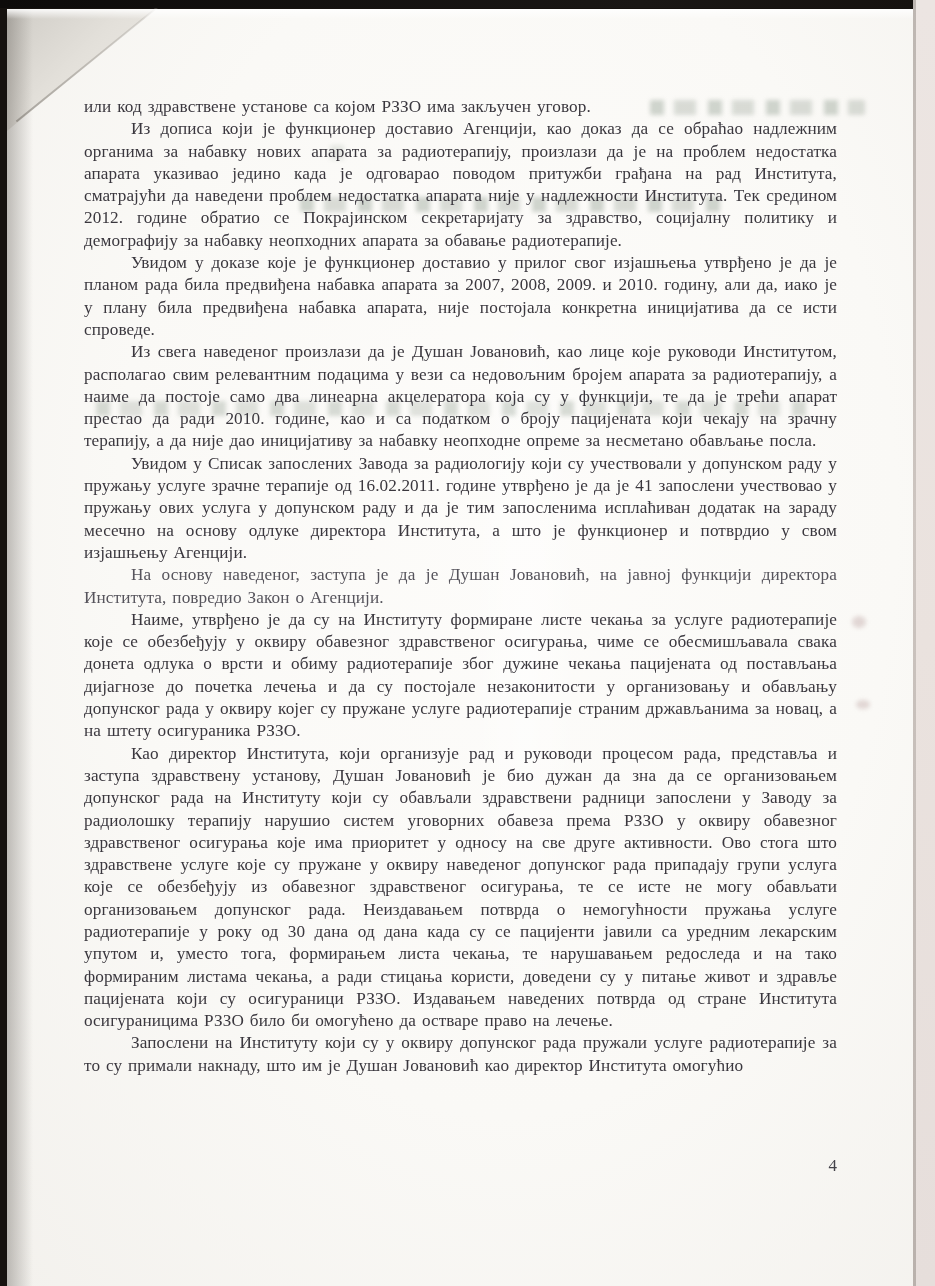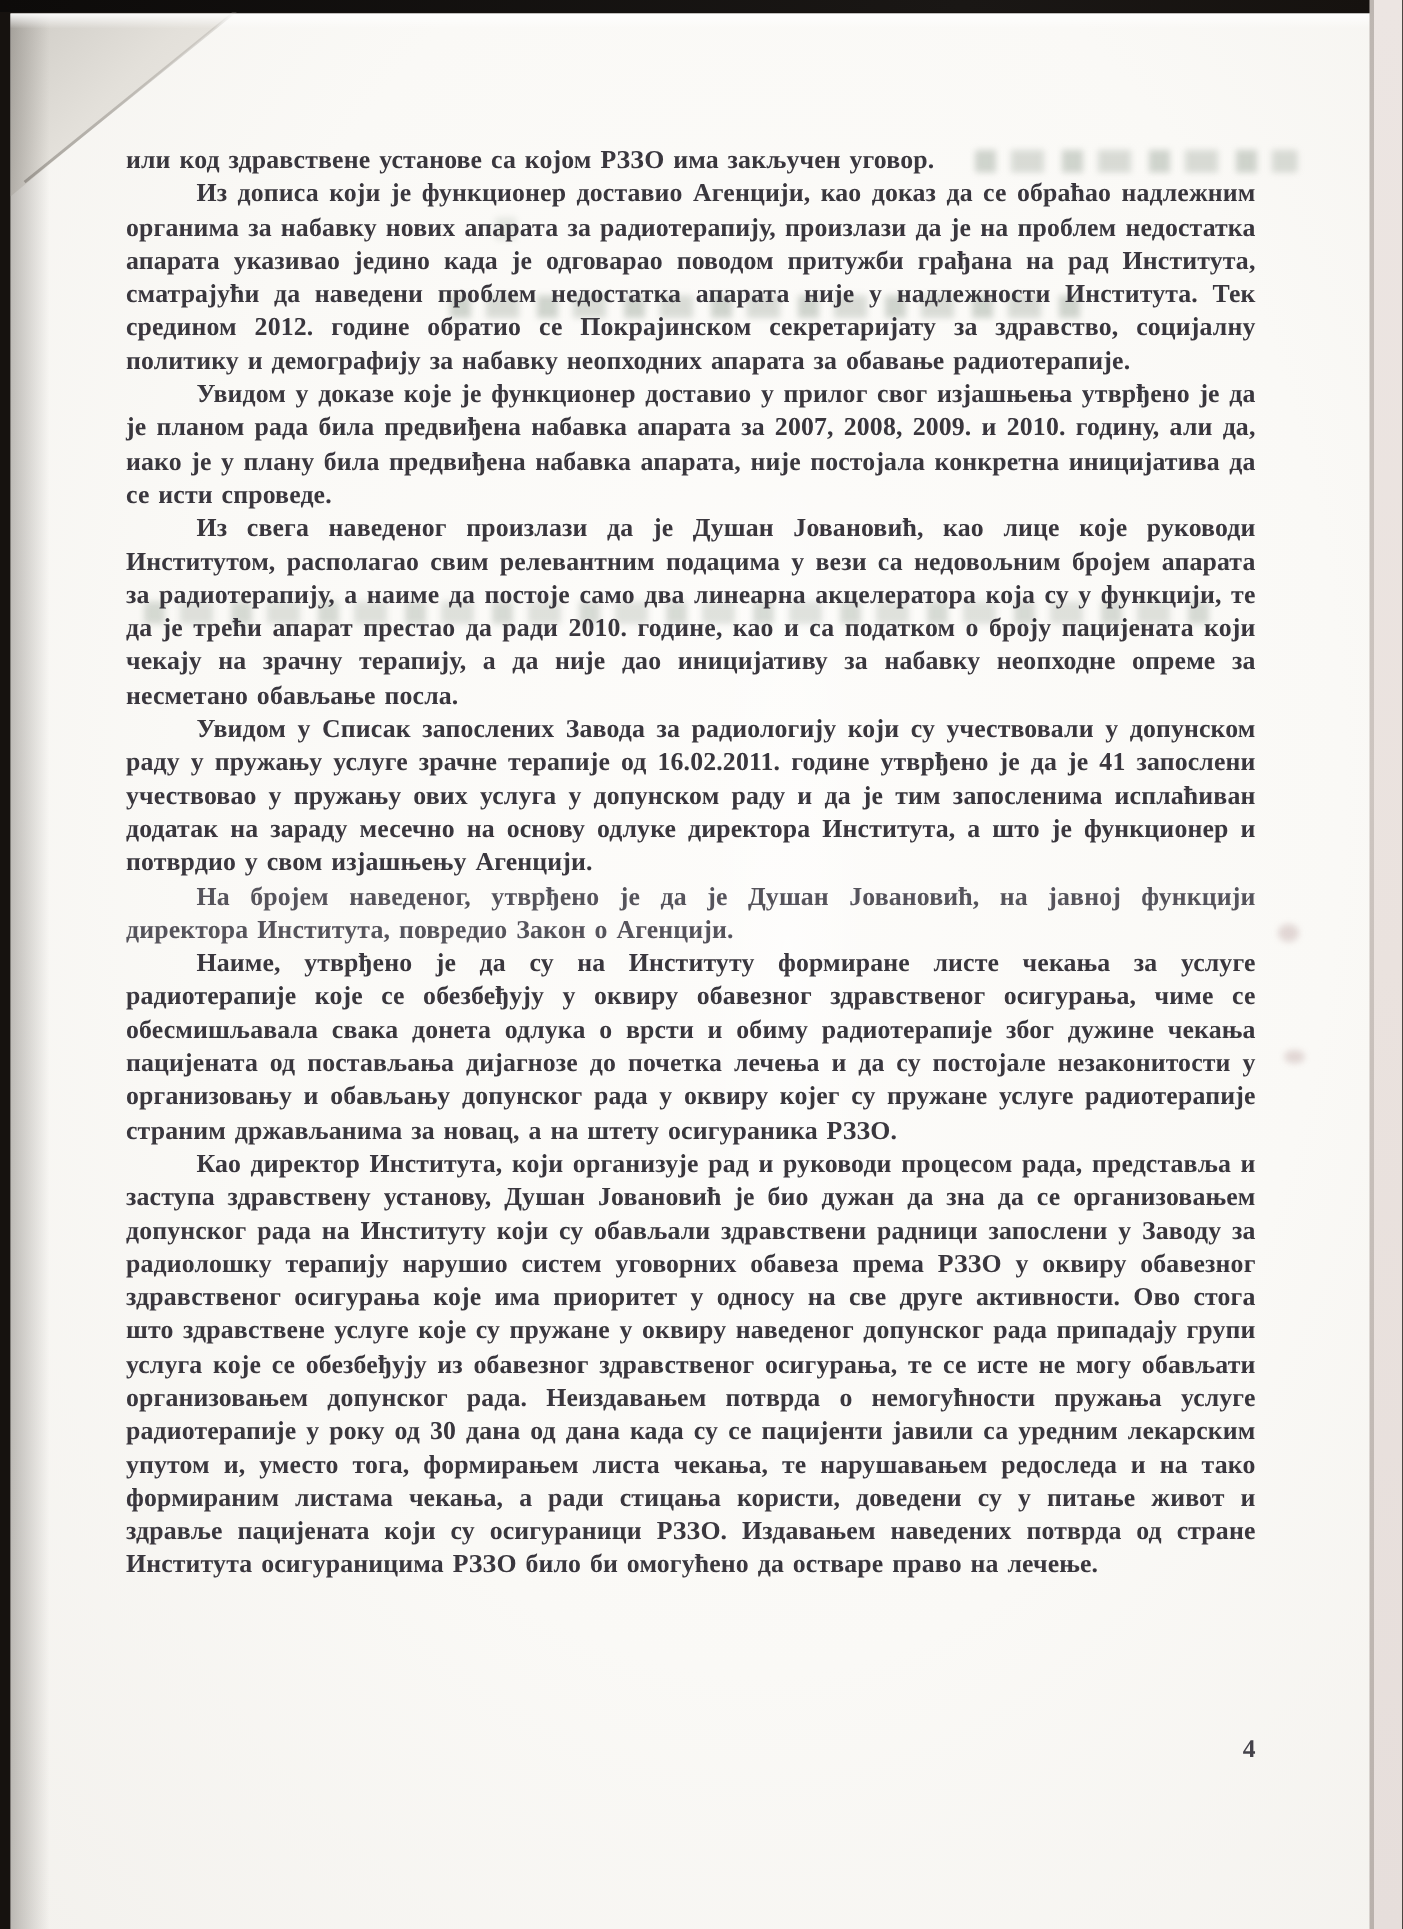--- a/index.html
+++ b/index.html
@@ -3,21 +3,21 @@
 <meta charset="utf-8">
 <style>
   html,body{margin:0;padding:0;}
   body{
     width:935px;height:1286px;
     background:#16120f;
     position:relative;
     overflow:hidden;
     font-family:"Liberation Serif", serif;
   }
-  .scan-frame{position:absolute;inset:0;font-weight:bold;}
+  .scan-frame{position:absolute;inset:0;}
   
   .paper{
     position:absolute;left:7px;top:9px;width:908px;height:1277px;
     background:
       radial-gradient(ellipse at 55% 40%, #fdfcfa 0%, #faf9f6 55%, #f3f1ed 100%);
   }
   
   .corner-under{
     position:absolute;left:0;top:0;width:148px;height:122px;
     background:linear-gradient(135deg,#cfccc6 0%,#e3e0da 45%,#efece7 100%);
@@ -116,20 +116,21 @@
   <div class="ghost ghost-3"></div>
   <div class="margin-smudge smudge-1"></div>
   <div class="margin-smudge smudge-2"></div>
 
   <div class="text-column">
     <p class="para continuation">или код здравствене установе са којом РЗЗО има закључен уговор.</p>
     <p class="para">Из дописа који је функционер доставио Агенцији, као доказ да се обраћао надлежним органима за набавку нових апарата за радиотерапију, произлази да је на проблем недостатка апарата указивао једино када је одговарао поводом притужби грађана на рад Института, сматрајући да наведени проблем недостатка апарата није у надлежности Института. Тек средином 2012. године обратио се Покрајинском секретаријату за здравство, социјалну политику и демографију за набавку неопходних апарата за обавање радиотерапије.</p>
     <p class="para">Увидом у доказе које је функционер доставио у прилог свог изјашњења утврђено је да је планом рада била предвиђена набавка апарата за 2007, 2008, 2009. и 2010. годину, али да, иако је у плану била предвиђена набавка апарата, није постојала конкретна иницијатива да се исти спроведе.</p>
     <p class="para">Из свега наведеног произлази да је Душан Јовановић, као лице које руководи Институтом, располагао свим релевантним подацима у вези са недовољним бројем апарата за радиотерапију, а наиме да постоје само два линеарна акцелератора која су у функцији, те да је трећи апарат престао да ради 2010. године, као и са податком о броју пацијената који чекају на зрачну терапију, а да није дао иницијативу за набавку неопходне опреме за несметано обављање посла.</p>
     <p class="para">Увидом у Списак запослених Завода за радиологију који су учествовали у допунском раду у пружању услуге зрачне терапије од 16.02.2011. године утврђено је да је 41 запослени учествовао у пружању ових услуга у допунском раду и да је тим запосленима исплаћиван додатак на зараду месечно на основу одлуке директора Института, а што је функционер и потврдио у свом изјашњењу Агенцији.</p>
-    <p class="para faded">На бројем наведеног, утврђено је да је Душан Јовановић, на јавној функцији директора Института, повредио Закон о Агенцији.</p>
+    <p class="para faded">На основу наведеног, заступа је да је Душан Јовановић, на јавној функцији директора Института, повредио Закон о Агенцији.</p>
     <p class="para">Наиме, утврђено је да су на Институту формиране листе чекања за услуге радиотерапије које се обезбеђују у оквиру обавезног здравственог осигурања, чиме се обесмишљавала свака донета одлука о врсти и обиму радиотерапије због дужине чекања пацијената од постављања дијагнозе до почетка лечења и да су постојале незаконитости у организовању и обављању допунског рада у оквиру којег су пружане услуге радиотерапије страним држављанима за новац, а на штету осигураника РЗЗО.</p>
     <p class="para">Као директор Института, који организује рад и руководи процесом рада, представља и заступа здравствену установу, Душан Јовановић је био дужан да зна да се организовањем допунског рада на Институту који су обављали здравствени радници запослени у Заводу за радиолошку терапију нарушио систем уговорних обавеза према РЗЗО у оквиру обавезног здравственог осигурања које има приоритет у односу на све друге активности. Ово стога што здравствене услуге које су пружане у оквиру наведеног допунског рада припадају групи услуга које се обезбеђују из обавезног здравственог осигурања, те се исте не могу обављати организовањем допунског рада. Неиздавањем потврда о немогућности пружања услуге радиотерапије у року од 30 дана од дана када су се пацијенти јавили са уредним лекарским упутом и, уместо тога, формирањем листа чекања, те нарушавањем редоследа и на тако формираним листама чекања, а ради стицања користи, доведени су у питање живот и здравље пацијената који су осигураници РЗЗО. Издавањем наведених потврда од стране Института осигураницима РЗЗО било би омогућено да остваре право на лечење.</p>
+    <p class="para">Запослени на Институту који су у оквиру допунског рада пружали услуге радиотерапије за то су примали накнаду, што им је Душан Јовановић као директор Института омогућио</p>
   </div>
 
   <div class="page-number">4</div>
 
 </div>
 
 </body></html>

